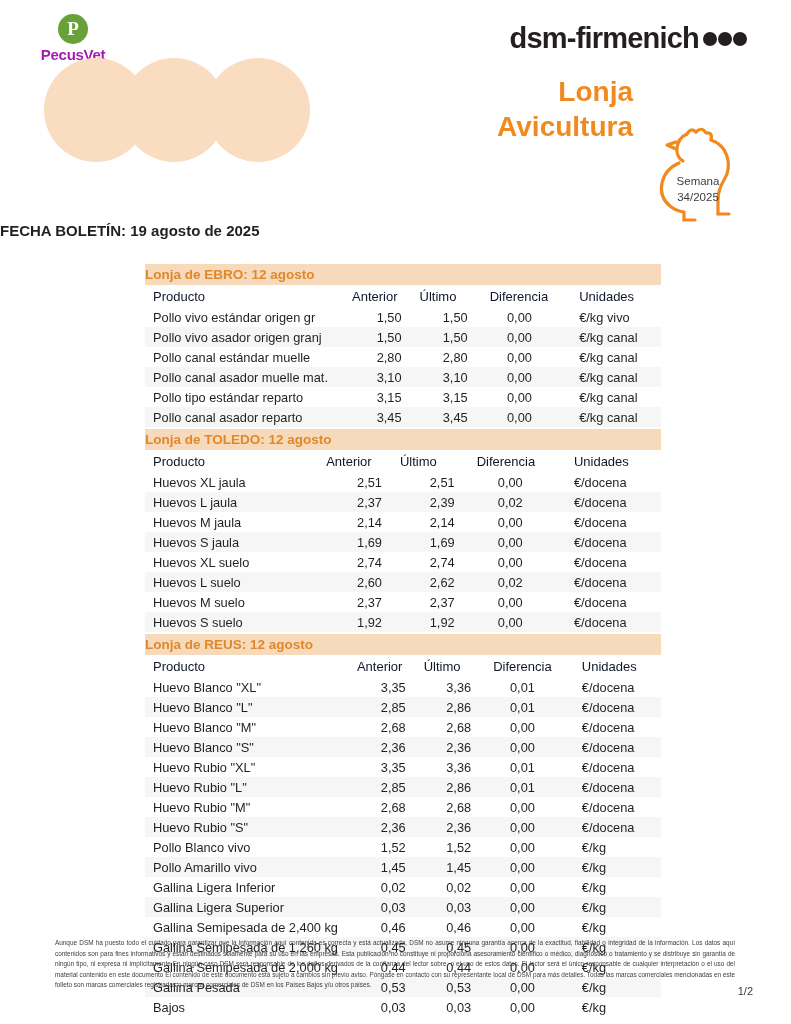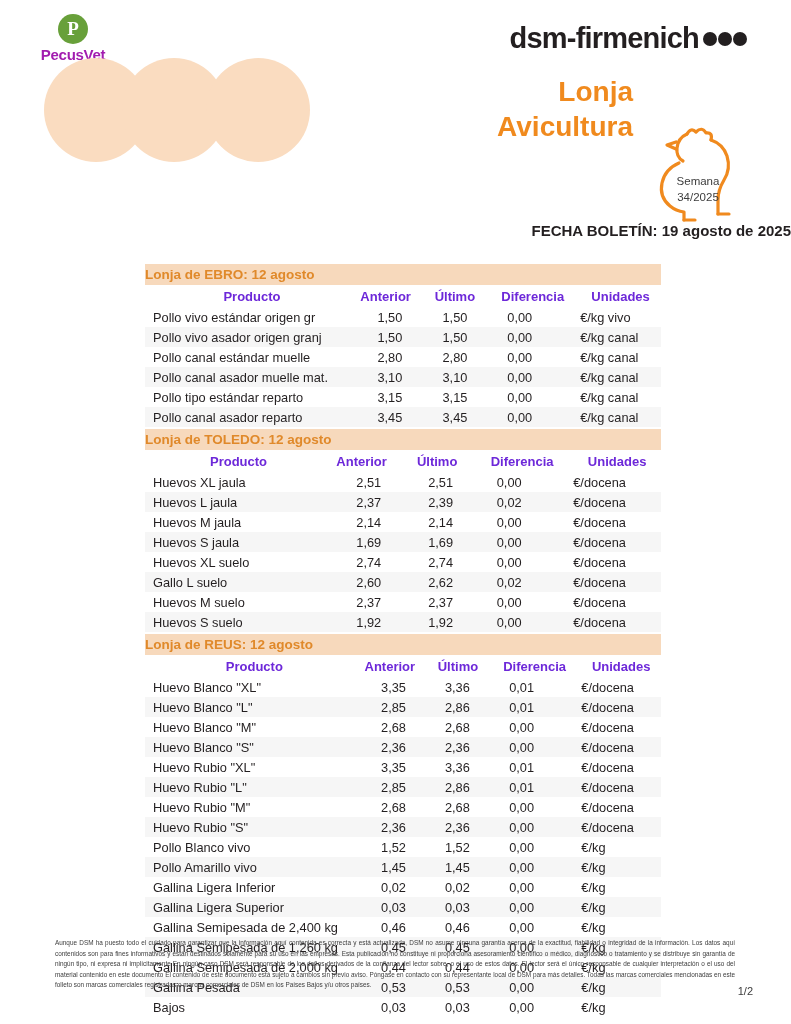--- a/index.html
+++ b/index.html
@@ -122,21 +122,21 @@
     font-size: 11.5px;
     color: #3d3d3d;
     line-height: 1.35;
   }
 
   .bulletin-date {
     position: absolute;
     left: 0;
     right: 0;
     top: 222px;
-    text-align: right;
+    text-align: left;
     font-size: 15px;
     font-weight: bold;
     color: #231f20;
   }
 
   
   .content {
     position: absolute;
     left: 145px;
     top: 262px;
@@ -149,25 +149,25 @@
     font-size: 13.5px;
     padding: 3px 0;
     margin-top: 2px;
   }
   table.price-table {
     width: 100%;
     border-collapse: collapse;
     font-size: 12.8px;
   }
   table.price-table th {
-    font-weight: bold;
+    font-weight: normal;
     font-size: 13px;
-    text-align: center;
+    text-align: left;
     padding: 4px 0 3px 0;
-    color: #6d28d9;
+    color: #0f172a;
   }
   table.price-table td {
     padding: 2.5px 0;
     color: #231f20;
     white-space: nowrap;
   }
   .col-prod  { width: 228px; padding-left: 8px !important; }
   .col-ant   { width: 76px;  text-align: right; padding-right: 18px !important; }
   .col-ult   { width: 76px;  text-align: right; padding-right: 22px !important; }
   .col-dif   { width: 92px;  text-align: center; padding-right: 26px !important; }
@@ -347,21 +347,21 @@
           <td class="col-uni">€/docena</td>
         </tr>
         <tr>
           <td class="col-prod">Huevos XL suelo</td>
           <td class="col-ant">2,74</td>
           <td class="col-ult">2,74</td>
           <td class="col-dif">0,00</td>
           <td class="col-uni">€/docena</td>
         </tr>
         <tr class="alt">
-          <td class="col-prod">Gallo L suelo</td>
+          <td class="col-prod">Huevos L suelo</td>
           <td class="col-ant">2,60</td>
           <td class="col-ult">2,62</td>
           <td class="col-dif pos">0,02</td>
           <td class="col-uni">€/docena</td>
         </tr>
         <tr>
           <td class="col-prod">Huevos M suelo</td>
           <td class="col-ant">2,37</td>
           <td class="col-ult">2,37</td>
           <td class="col-dif">0,00</td>

